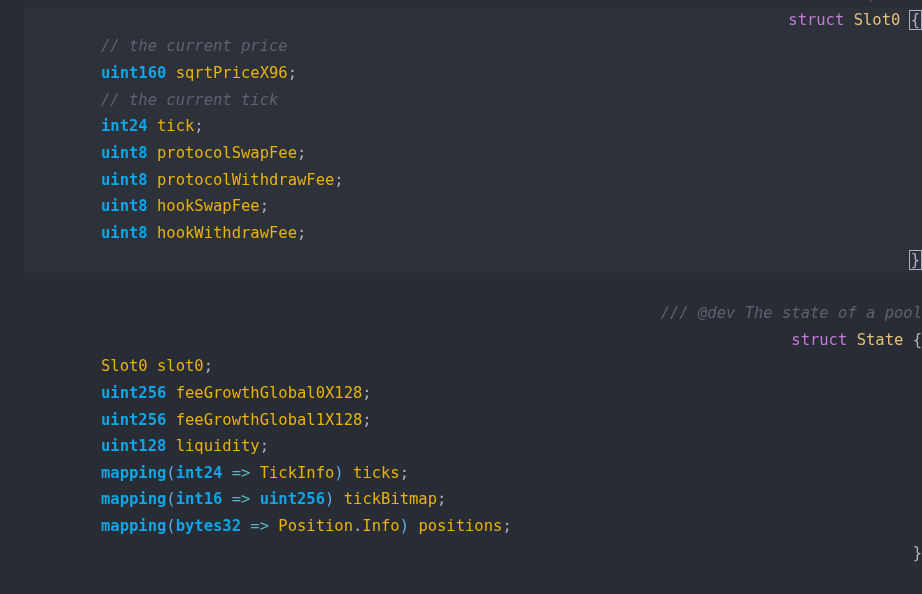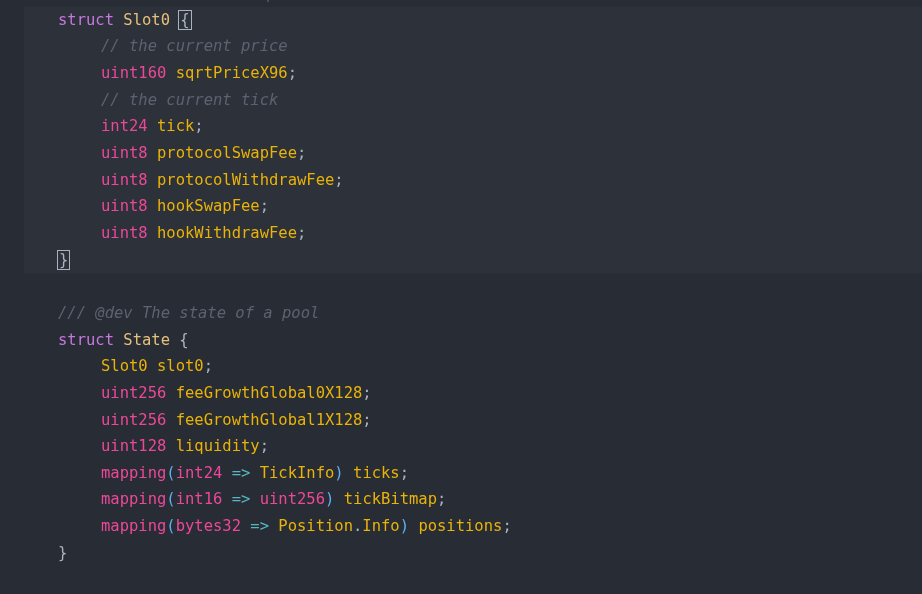--- a/index.html
+++ b/index.html
@@ -19,29 +19,29 @@
   .gutter {
     position: absolute;
     left: 0;
     top: 0;
     width: 24px;
     height: 100%;
   }
   .code { white-space: pre; }
   .line { display: block; }
   .line.hl { background: #2c313a; }
-  .indent1 { padding-left: 34px; }
+  .indent1 { padding-left: 34px; text-align: right; }
   .indent2 { padding-left: 77px; }
   .cursor-box {
     border: 1px solid #abb2bf;
     padding: 0 1px;
     margin-left: -1px;
   }
   .kw   { color: #c678dd; }  
-  .type { color: #ec4899; }  
+  .type { color: #0ea5e9; font-weight: bold; }  
   .ident{ color: #eab308; }  
   .name { color: #e5c07b; }  
   .comment { color: #5c6370; font-style: italic; }
   .punct{ color: #abb2bf; }
   .blue { color: #61afef; }
   .teal { color: #56b6c2; }
   .faded { color: #5c6370; font-style: italic; }
 </style>
 </head>
 <body>

